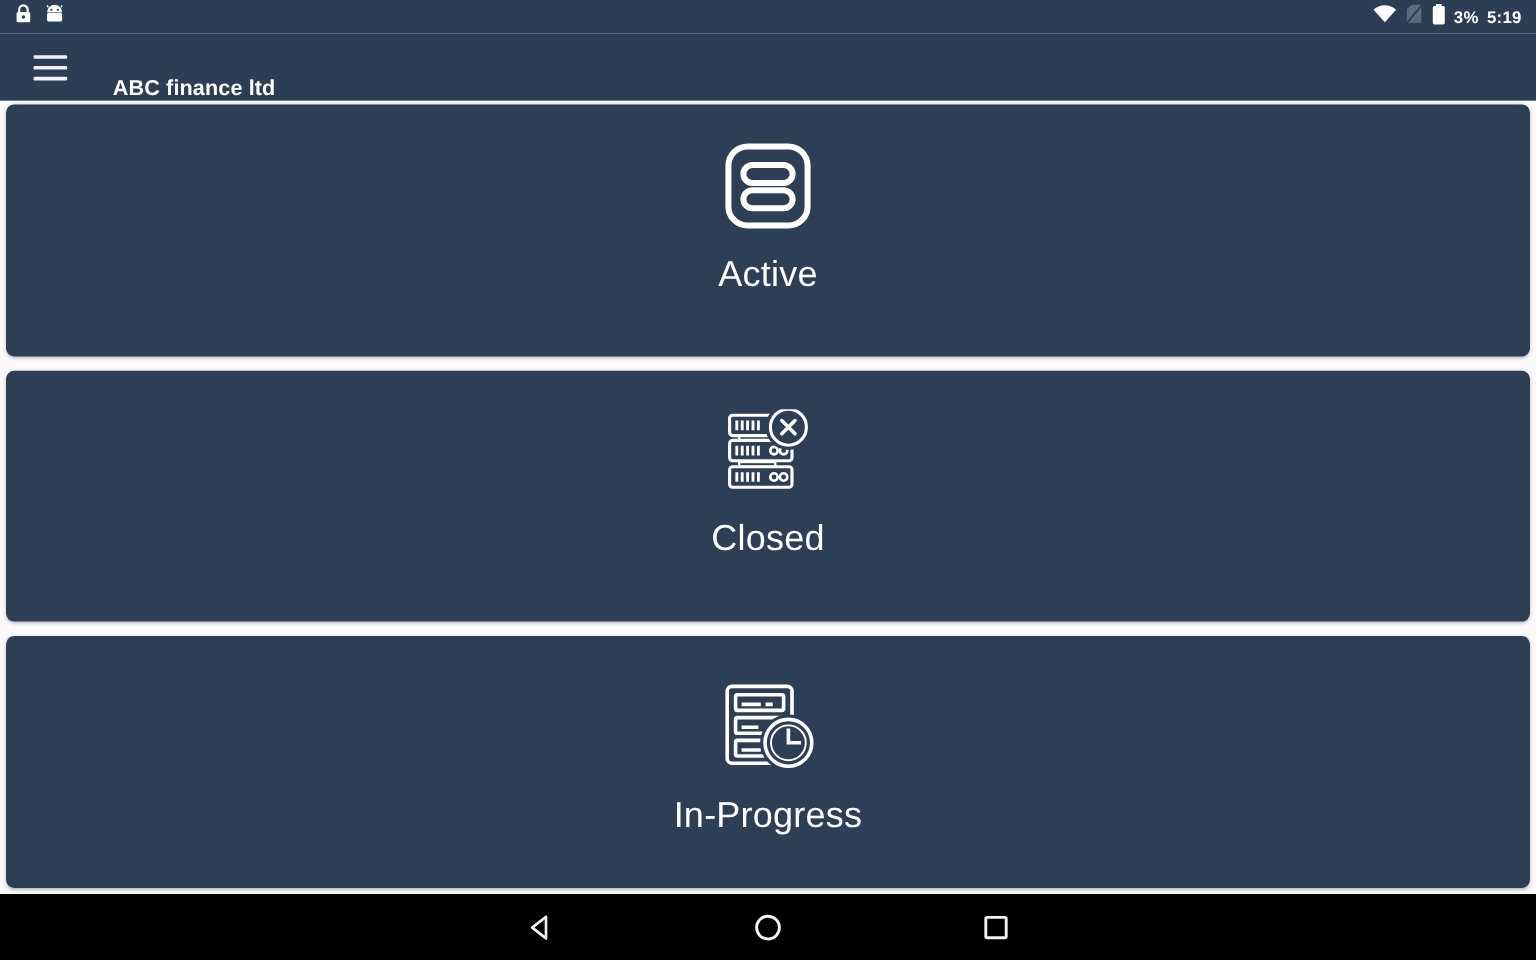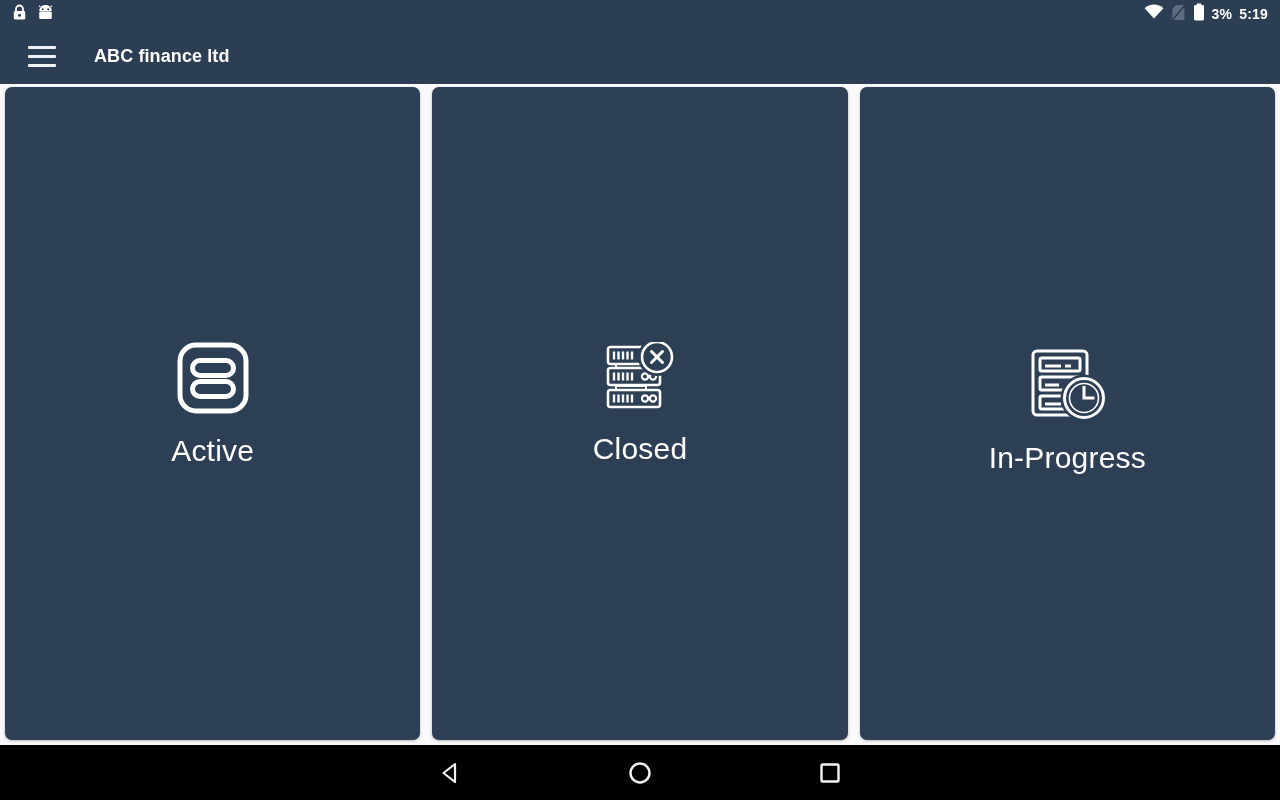--- a/index.html
+++ b/index.html
@@ -19,38 +19,38 @@
     padding:0 12px;
   }
   .status-left{ display:flex; align-items:center; gap:10px; }
   .status-right{ display:flex; align-items:center; gap:7px; }
   .status-text{ font-size:14px; font-weight:bold; color:#ffffff; letter-spacing:.2px; }
 
   
   .app-bar{
     position:absolute; top:28px; left:0; width:1280px; height:56px;
     background:#2b3e54;
-    display:flex; align-items:center;
+    display:flex; align-items:flex-end;
   }
   .hamburger{
     width:56px; height:56px; display:flex; flex-direction:column;
     align-items:center; justify-content:center; gap:6px; margin-left:14px;
     cursor:pointer;
   }
   .hamburger span{ display:block; width:28px; height:3px; background:#eef2f6; border-radius:1px; }
   .app-title{
     color:#ffffff; font-size:18px; font-weight:bold; margin-left:24px; letter-spacing:.1px;
   }
 
   
   .content{
     position:absolute; top:84px; left:0; width:1280px; height:661px;
     background:#fafafa;
     padding:3px 5px 5px 5px;
-    display:flex; flex-direction:row; gap:12px;
+    display:flex; flex-direction:column; gap:12px;
   }
   .card{
     flex:1 1 0;
     background:#2c3f55;
     border-radius:7px;
     display:flex; flex-direction:column;
     align-items:center; justify-content:center;
     box-shadow:0 1px 3px rgba(0,0,0,.28);
     cursor:pointer;
     position:relative;

